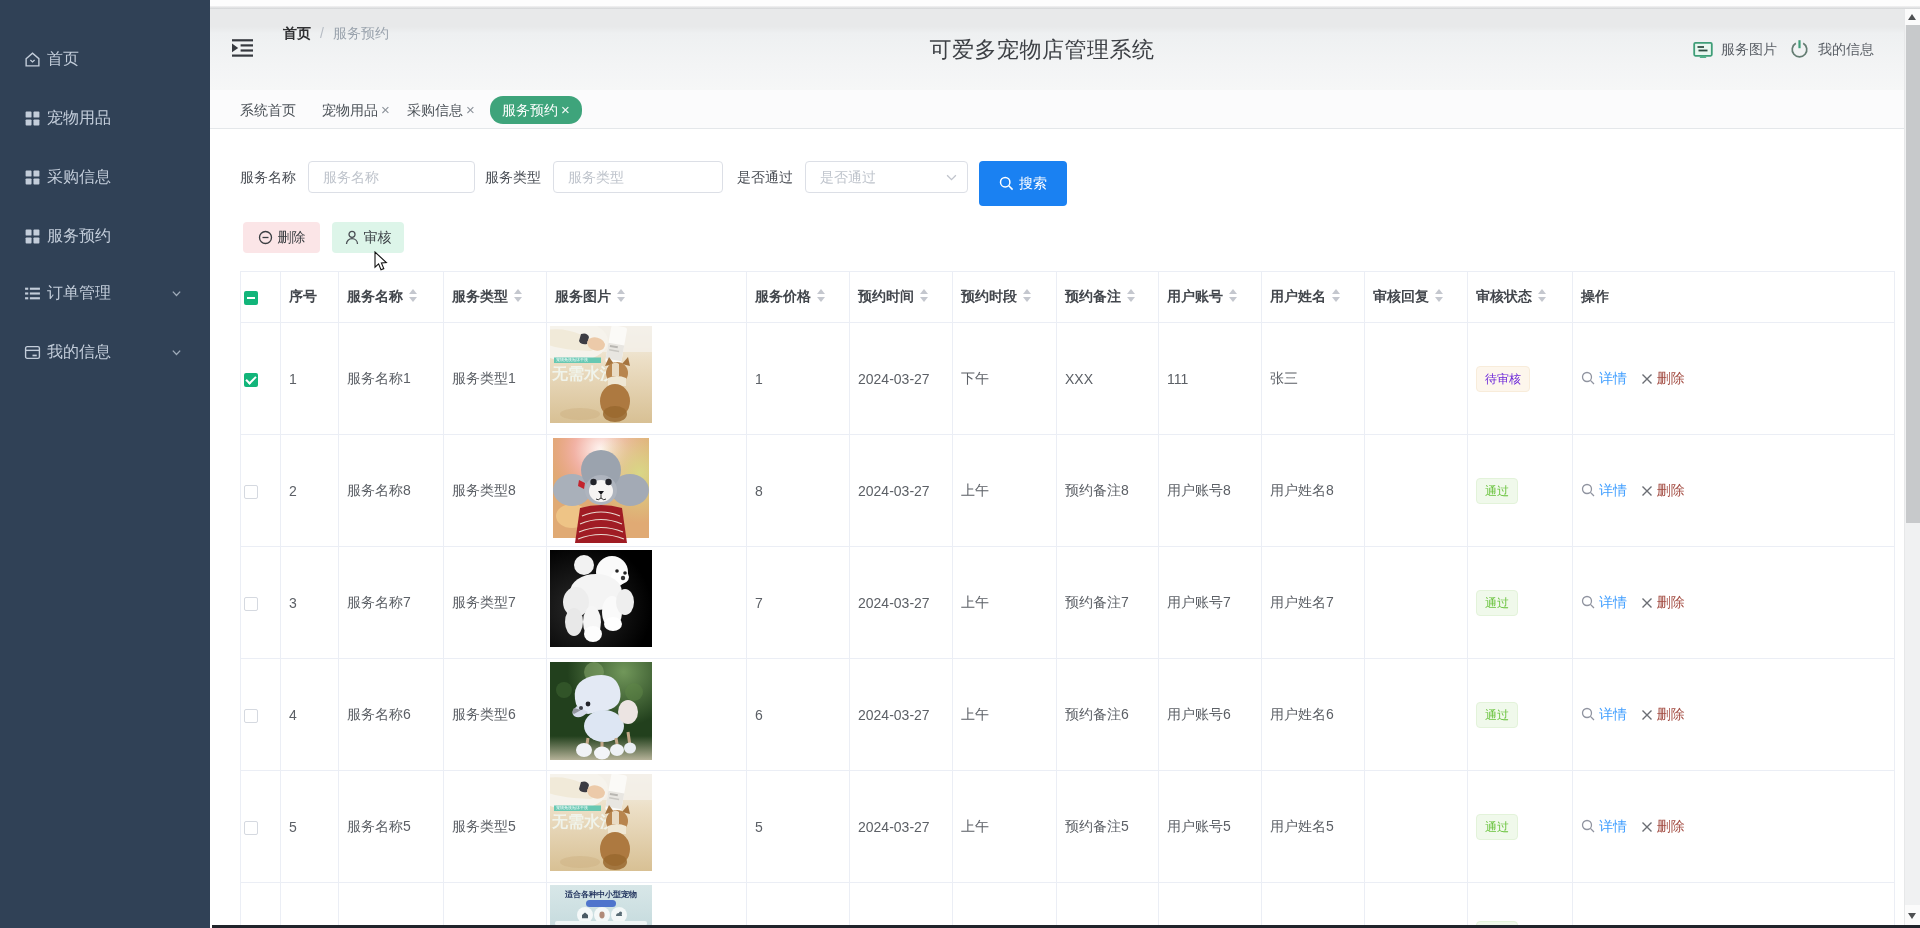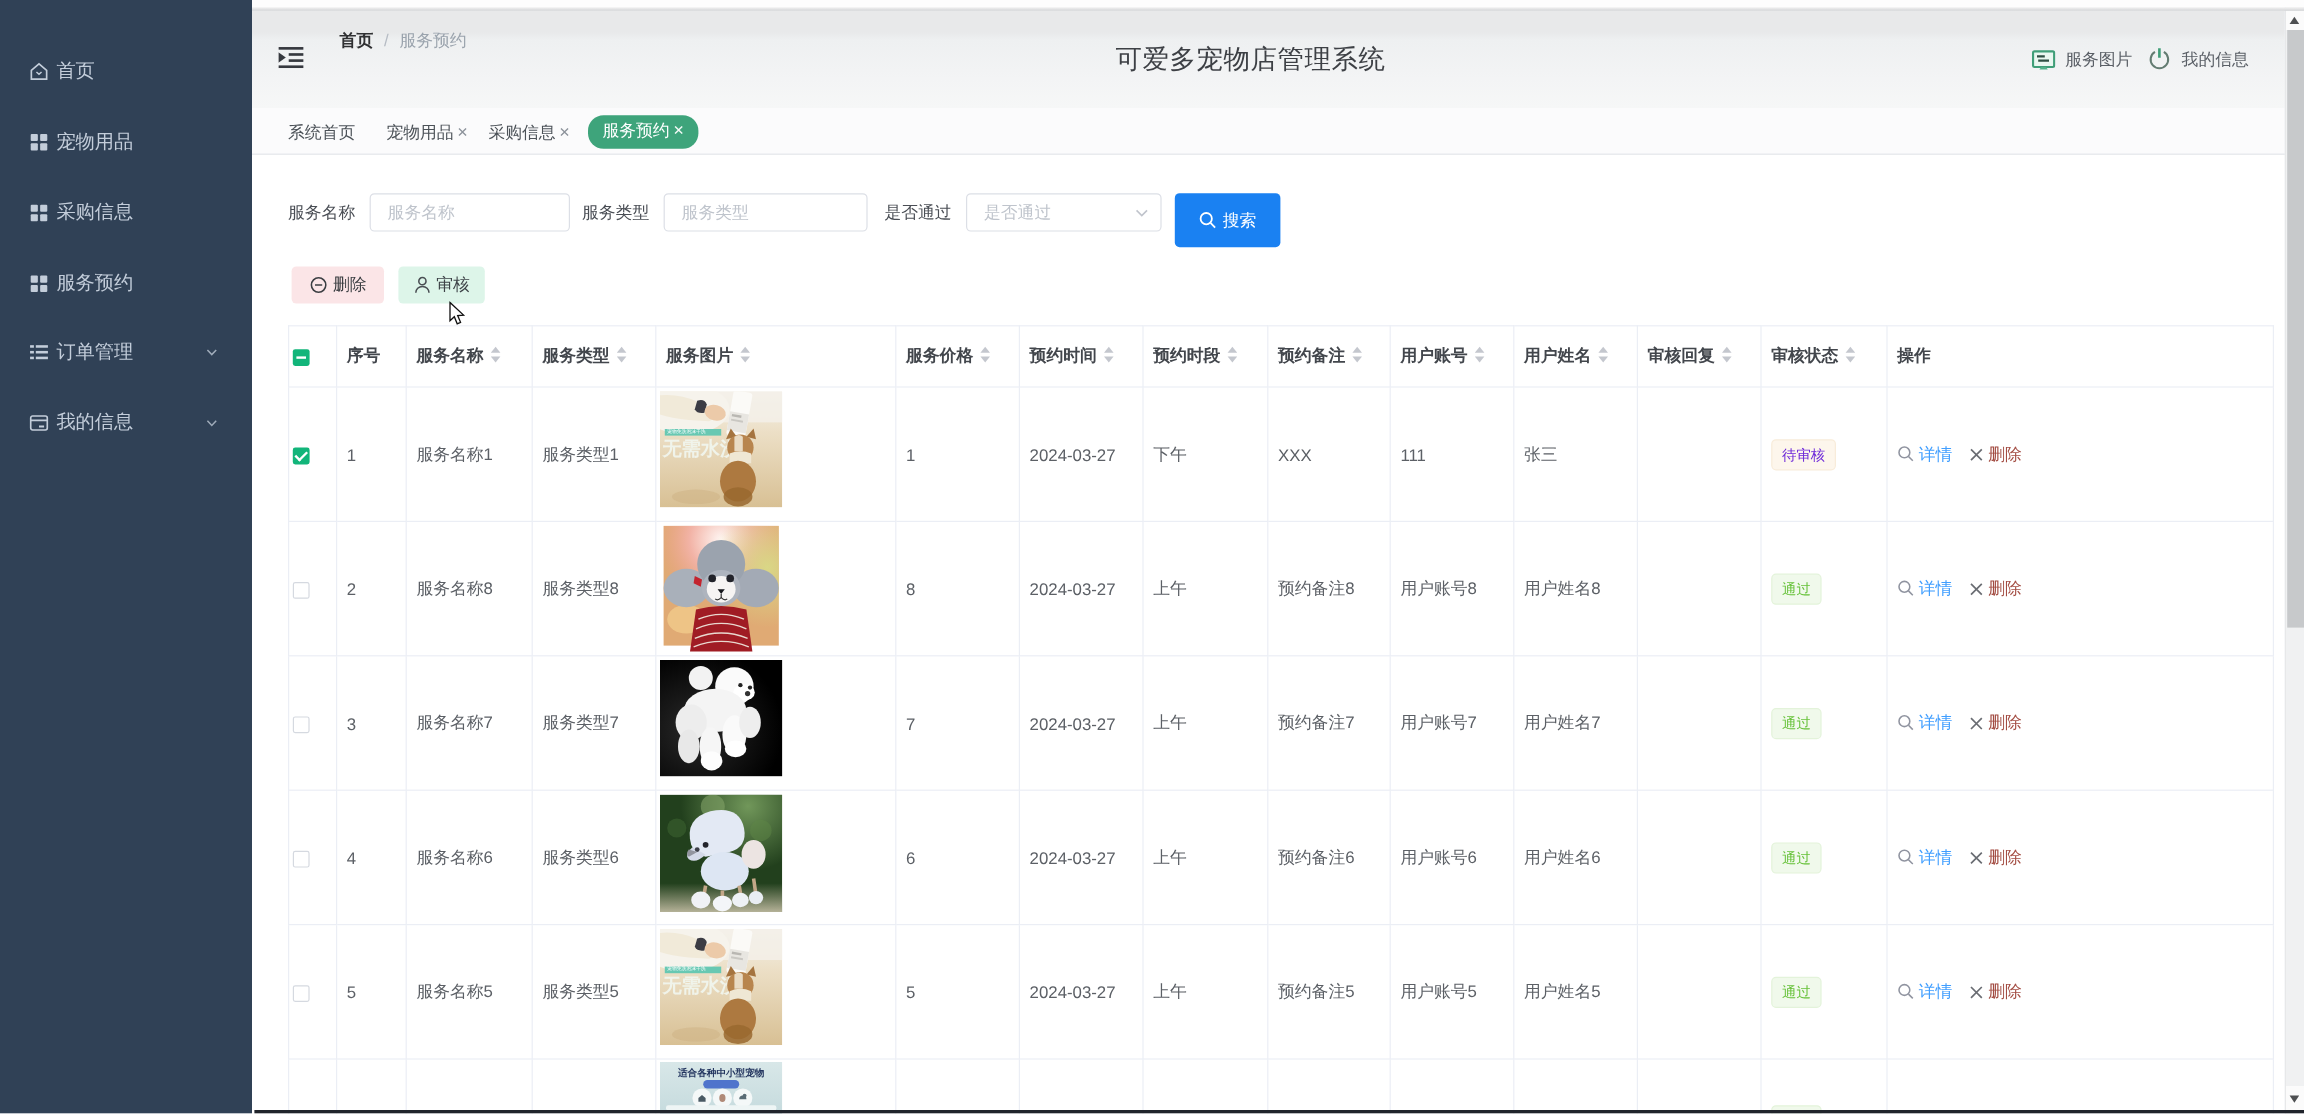--- a/index.html
+++ b/index.html
@@ -20,21 +20,21 @@
 .crumb .sep { color:#b6bcc4; font-weight:normal; margin:0 9px; }
 .crumb .cur { color:#9aa3ad; font-weight:normal; }
 .title { position:absolute; left:0; top:26px; width:100%; padding-right:30px; text-align:center; font-size:22px; color:#3d4045; letter-spacing:0.5px; }
 .toplinks { position:absolute; right:30px; top:30px; font-size:14px; color:#5a5f66; display:flex; align-items:center; }
 .toplinks svg { margin-right:8px; }
 
 
 .tabsbar { position:absolute; left:210px; top:90px; width:1694px; height:39px; background:#fbfbfc; border-bottom:1px solid #e4e7ea; }
 .tab { position:absolute; top:6px; height:28px; line-height:28px; font-size:14px; color:#4c5258; }
 .tab .x { color:#8d939b; font-size:15px; margin-left:3px; }
-.tab.active { background:#3ea47b; color:#fff; border-radius:13px; padding:0 12px;font-family:Liberation Mono, monospace; }
+.tab.active { background:#3ea47b; color:#fff; border-radius:13px; padding:0 12px; }
 .tab.active .x { color:#f4faf7; }
 
 
 .content { position:absolute; left:210px; top:130px; width:1694px; height:798px; background:#fff; }
 .flabel { position:absolute; top:169px; font-size:14px; color:#4a4e55; }
 .finput { position:absolute; top:161px; height:32px; border:1px solid #dcdfe6; border-radius:4px; background:#fff; font-size:14px; color:#bfc4cc; line-height:30px; padding-left:14px; }
 .fsel-arrow { position:absolute; width:11px; height:7px; }
 .searchbtn { position:absolute; left:979px; top:161px; width:88px; height:45px; background:#1a81f2; border-radius:4px; color:#fff; font-size:14px; display:flex; align-items:center; justify-content:center; }
 .searchbtn svg { margin-right:5px; }
 

